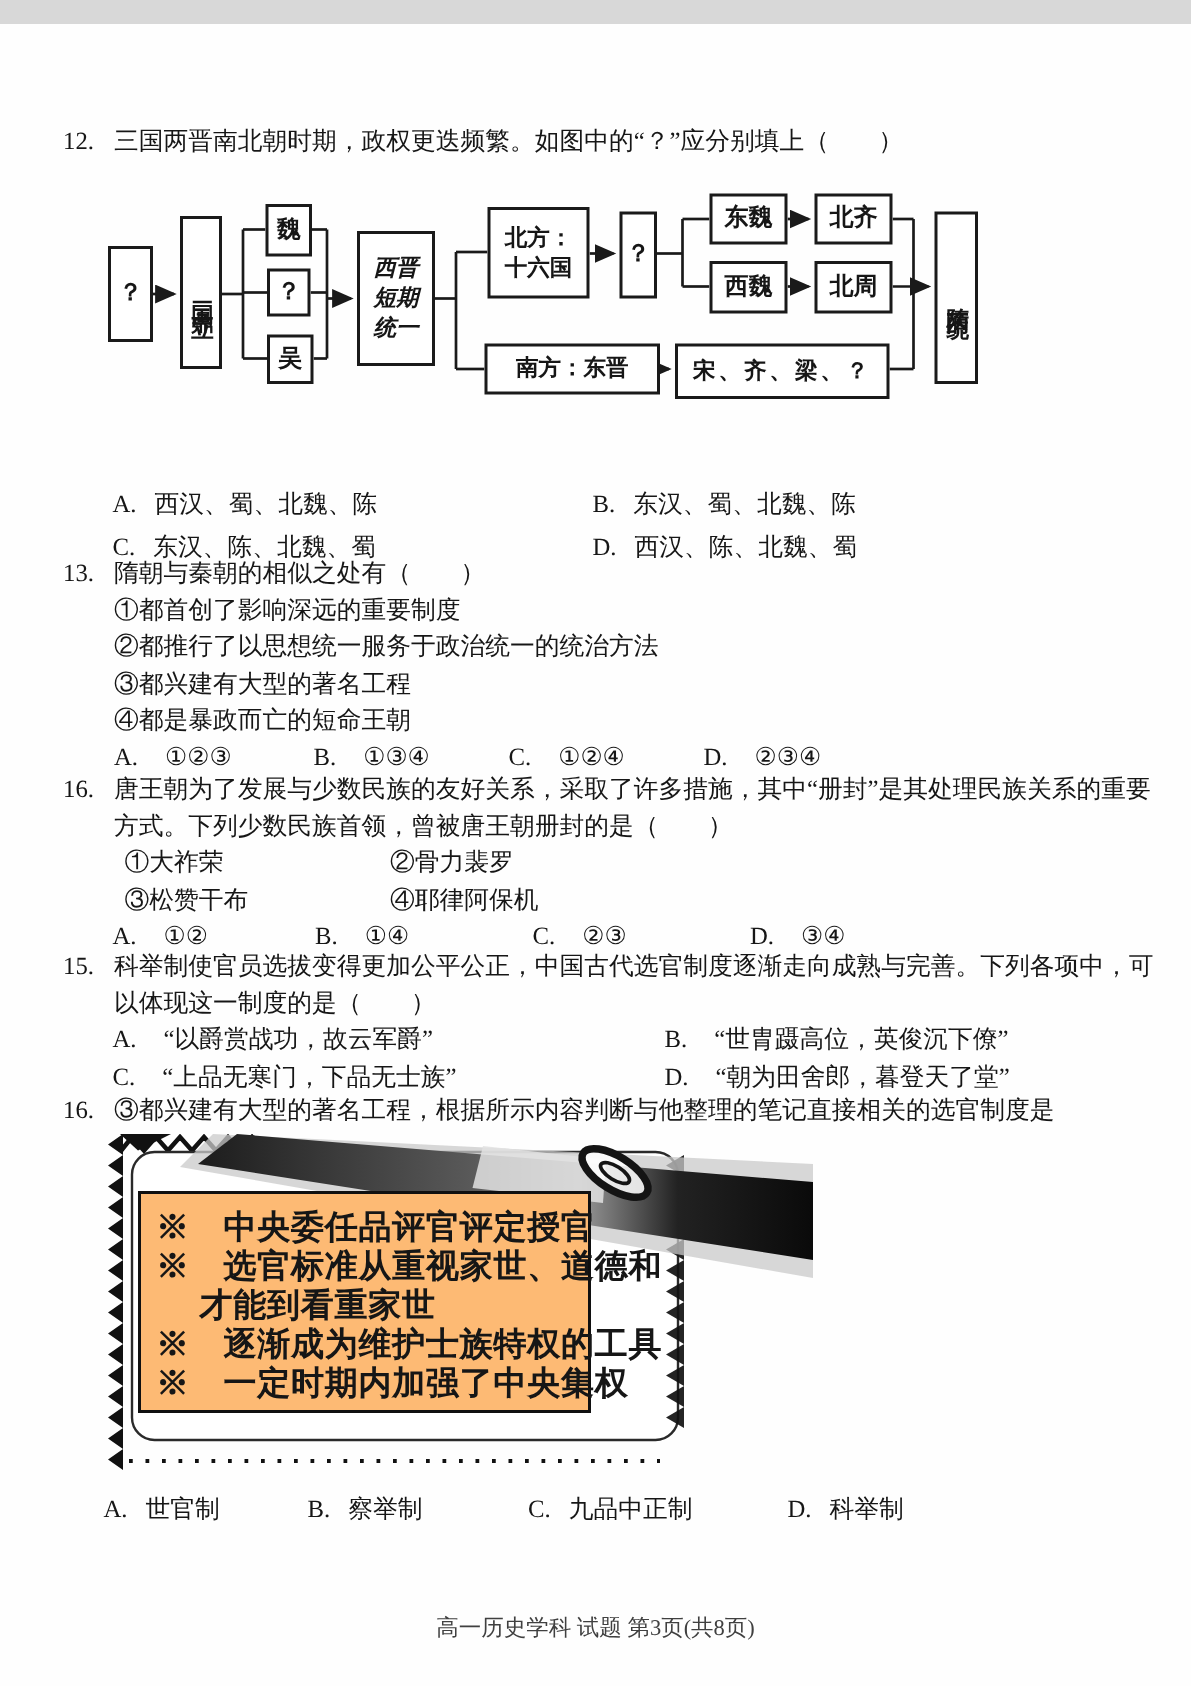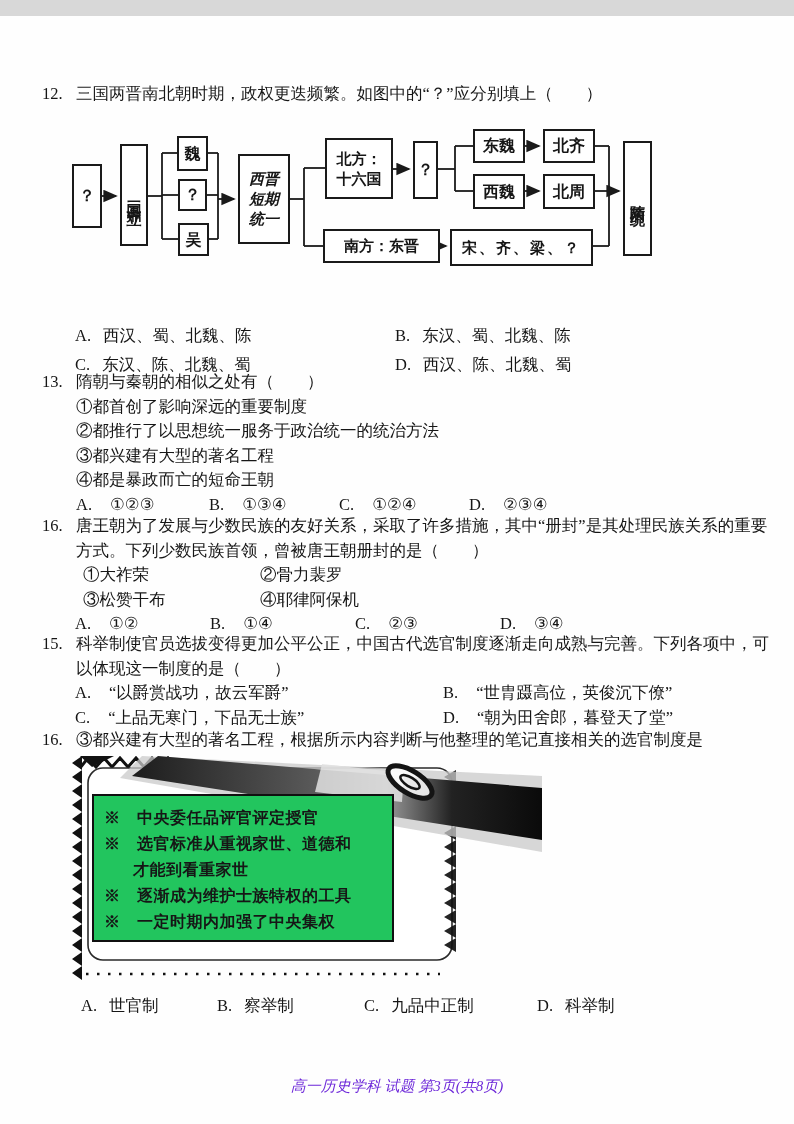--- a/index.html
+++ b/index.html
@@ -36,31 +36,31 @@
   #q12-stem{top:66px;left:42px;width:730px;}
   #q12-opts{top:308px;left:75px;grid-template-columns:320px auto;row-gap:4px;}
   #q13{top:354px;left:42px;width:730px;}
   #q13 .optrow{grid-template-columns:133px 130px 130px auto;}
   #q14{top:498px;left:42px;width:730px;}
   #q14 .items{margin-left:41px;display:grid;grid-template-columns:177px auto;}
   #q14 .optrow{grid-template-columns:135px 145px 145px auto;margin-left:33px;}
   #q15{top:616px;left:42px;width:730px;}
   #q15 .optrow{grid-template-columns:368px auto;margin-left:33px;row-gap:0;}
   #q16-stem{top:712px;left:42px;width:730px;}
-  #q16-opts{top:978px;left:81px;grid-template-columns:136px 147px 173px auto;display:grid;}
-  #footer{top:1058px;left:0;width:100%;text-align:center;font-size:15px;color:#6d28d9;font-style:italic;}
+  #q16-opts{top:978px;left:69px;grid-template-columns:136px 147px 173px auto;display:grid;}
+  #footer{top:1058px;left:0;width:100%;text-align:center;font-size:15px;color:#404040;}
 
   
   #notebook{top:740px;left:72px;width:500px;height:228px;}
   #notebook svg{position:absolute;left:0;top:0;}
   .note-box{
     position:absolute;left:20px;top:38px;width:302px;height:148px;
-    border:2.5px solid #101010;background:#22c55e;box-sizing:border-box;
+    border:2.5px solid #101010;background:#fdba74;box-sizing:border-box;
     padding:9px 18px 0 10px;
-    font-weight:700;font-size:16px;line-height:26px;letter-spacing:.5px;
+    font-weight:700;font-size:22px;line-height:26px;letter-spacing:.5px;
     font-family:"Liberation Serif","DejaVu Serif",serif;
   }
   .nline{white-space:nowrap;}
   .nline.cont{padding-left:29px;}
 </style>
 </head>
 <body>
 
 <div class="page">
 

